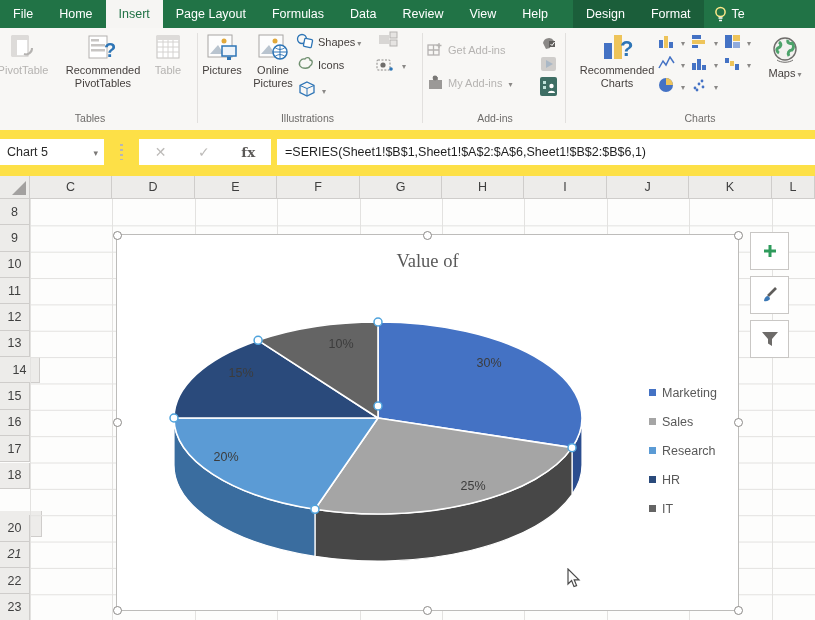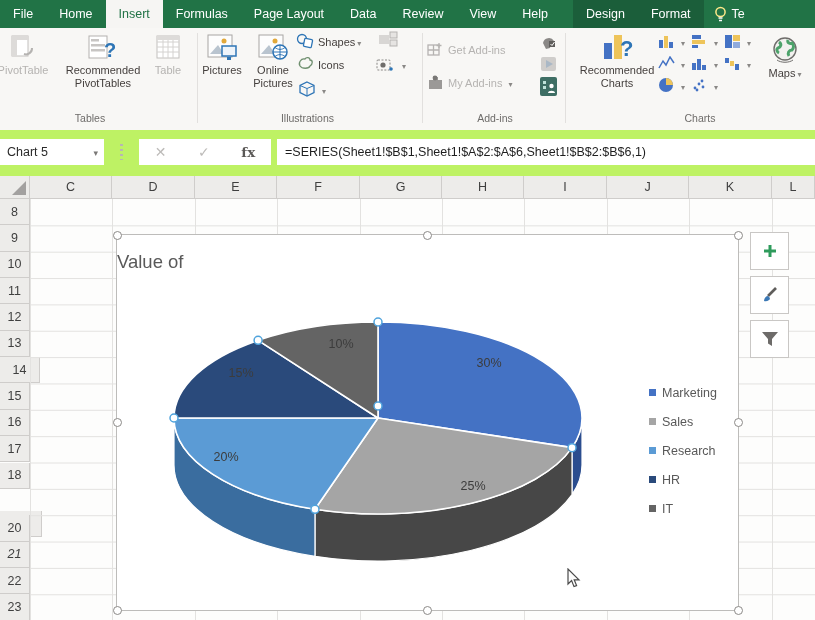--- a/index.html
+++ b/index.html
@@ -20,21 +20,21 @@
   .grplabel{position:absolute;top:84px;font-size:10.5px;color:#6e6c6a;text-align:center;}
   .bigbtn{position:absolute;top:2px;display:flex;flex-direction:column;align-items:center;font-size:11px;color:#443f3d;text-align:center;}
   .bigbtn .ic{height:34px;display:flex;align-items:center;justify-content:center;}
   .bigbtn .lbl{line-height:13px;}
   .smallbtn{position:absolute;display:flex;align-items:center;gap:4px;font-size:11px;color:#443f3d;height:20px;}
   .disabled{color:#b5b3b1;}
   .caret::after{content:"▾";font-size:8px;color:#8a8886;margin-left:2px;}
   .stackicon{position:absolute;width:17px;height:16px;border-radius:2px;}
 
   
-  #fbar{position:absolute;left:0;top:130px;width:815px;height:46px;background:#bef264;}
+  #fbar{position:absolute;left:0;top:130px;width:815px;height:46px;background:#fde047;}
   #namebox{position:absolute;left:0;top:9px;width:104px;height:26px;background:#fff;display:flex;align-items:center;
            font-size:12.5px;color:#2b2b2b;padding-left:7px;box-sizing:border-box;}
   #namecaret{position:absolute;right:6px;top:9px;font-size:9px;color:#7a7876;}
   #grip{position:absolute;left:120px;top:14px;width:3px;height:16px;
         background:repeating-linear-gradient(#b8b6b4 0 2px,transparent 2px 5px);}
   #fxbox{position:absolute;left:139px;top:9px;width:132px;height:26px;background:#fff;display:flex;align-items:center;
          justify-content:space-around;}
   .fbtn{font-size:14px;color:#bdbbb9;}
   #fxglyph{font-family:"DejaVu Serif",serif;font-weight:600;font-size:13.5px;color:#5b5957;}
   #formulabox{position:absolute;left:277px;top:9px;width:538px;height:26px;background:#fff;display:flex;align-items:center;
@@ -42,39 +42,39 @@
 
   
   #sheet{position:absolute;left:0;top:176px;width:815px;height:444px;background:#fdfdfc;}
   .colhead,.rowhead{position:absolute;background:#edecea;border-right:1px solid #cfcdcb;border-bottom:1px solid #cfcdcb;
         display:flex;align-items:center;justify-content:center;font-size:12.5px;color:#3f3f3f;box-sizing:border-box;}
   #corner{position:absolute;left:0;top:0;width:30px;height:23px;background:#edecea;border-right:1px solid #cfcdcb;border-bottom:1px solid #cfcdcb;box-sizing:border-box;}
   #corner .tri{position:absolute;right:3px;bottom:3px;width:0;height:0;border-left:14px solid transparent;border-bottom:14px solid #a3a1a0;}
 
   
   #chart{position:absolute;left:116px;top:234px;width:623px;height:377px;background:#fff;border:1px solid #bdbcba;box-sizing:border-box;}
-  #charttitle{position:absolute;left:0;top:16px;width:100%;font-size:18.5px;color:#595959;}
+  #charttitle{position:absolute;left:0;top:16px;width:100%;text-align:center;font-size:18.5px;color:#595959;font-family:Liberation Serif, serif;}
   #legend{position:absolute;left:532px;top:143px;}
   .legitem{display:flex;align-items:center;height:29px;gap:6px;font-size:12.5px;color:#595959;}
   .legswatch{width:7px;height:7px;}
   .handle{position:absolute;width:9px;height:9px;border-radius:50%;background:#fff;border:1.5px solid #8c8a88;box-sizing:border-box;}
   .chartbtn{position:absolute;left:750px;width:39px;height:38px;background:#fff;border:1px solid #c9c7c5;box-sizing:border-box;
             display:flex;align-items:center;justify-content:center;}
 </style>
 </head>
 <body>
 
 <div id="app">
 
   <div id="tabbar">
       <div class="tab">File</div>
       <div class="tab">Home</div>
       <div class="tab active">Insert</div>
+      <div class="tab">Page Layout</div>
       <div class="tab">Formulas</div>
-      <div class="tab">Page Layout</div>
       <div class="tab">Data</div>
       <div class="tab">Review</div>
       <div class="tab">View</div>
       <div class="tab">Help</div>
       <div class="tab ctx ctx-first">Design</div>
       <div class="tab ctx">Format</div>
       <div id="tellme">
         <svg width="13" height="17">
           <circle cx="6.5" cy="6" r="4.6" fill="none" stroke="#ffe98a" stroke-width="1.5"></circle>
           <path d="M4.5 12h4M5 14.5h3" stroke="#fff" stroke-width="1.4"></path>

